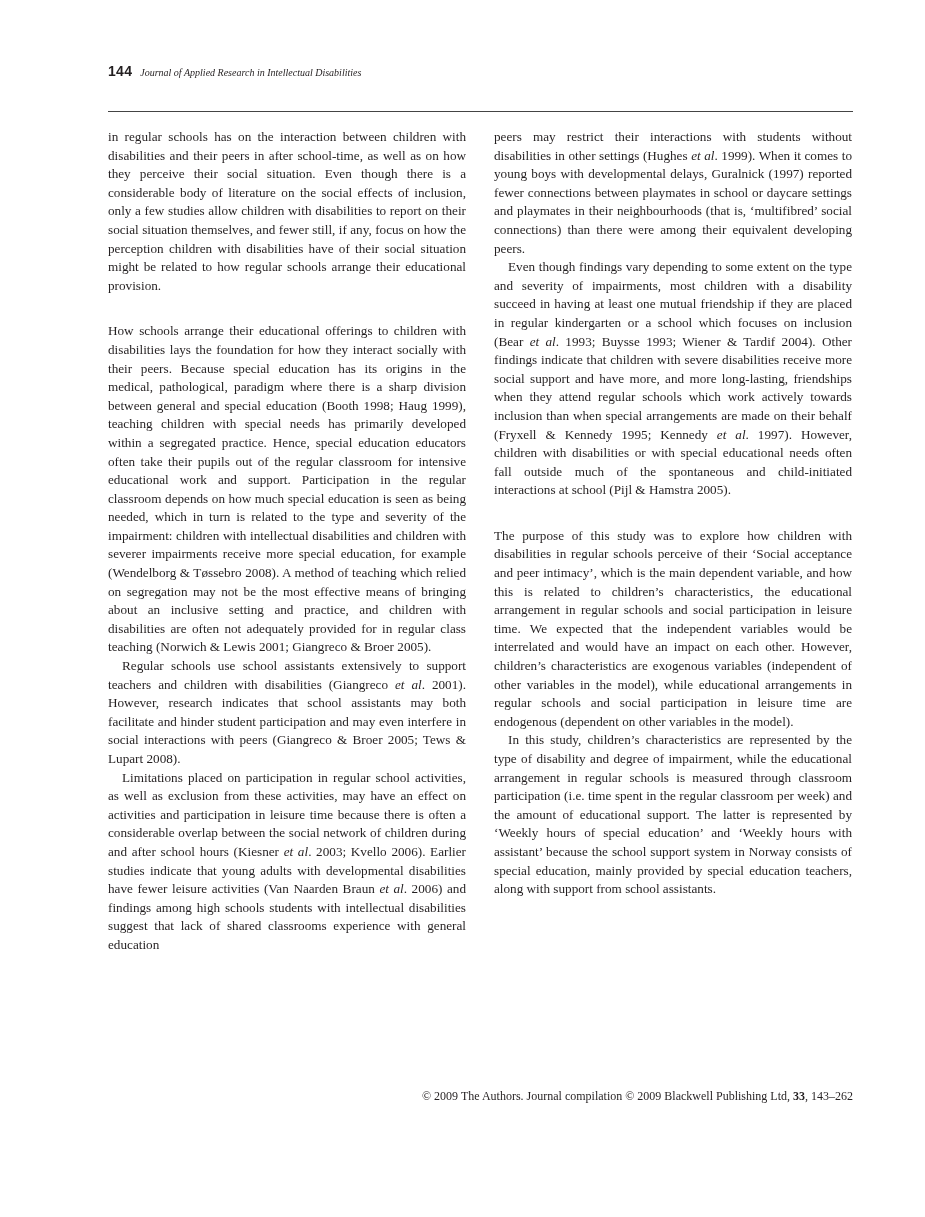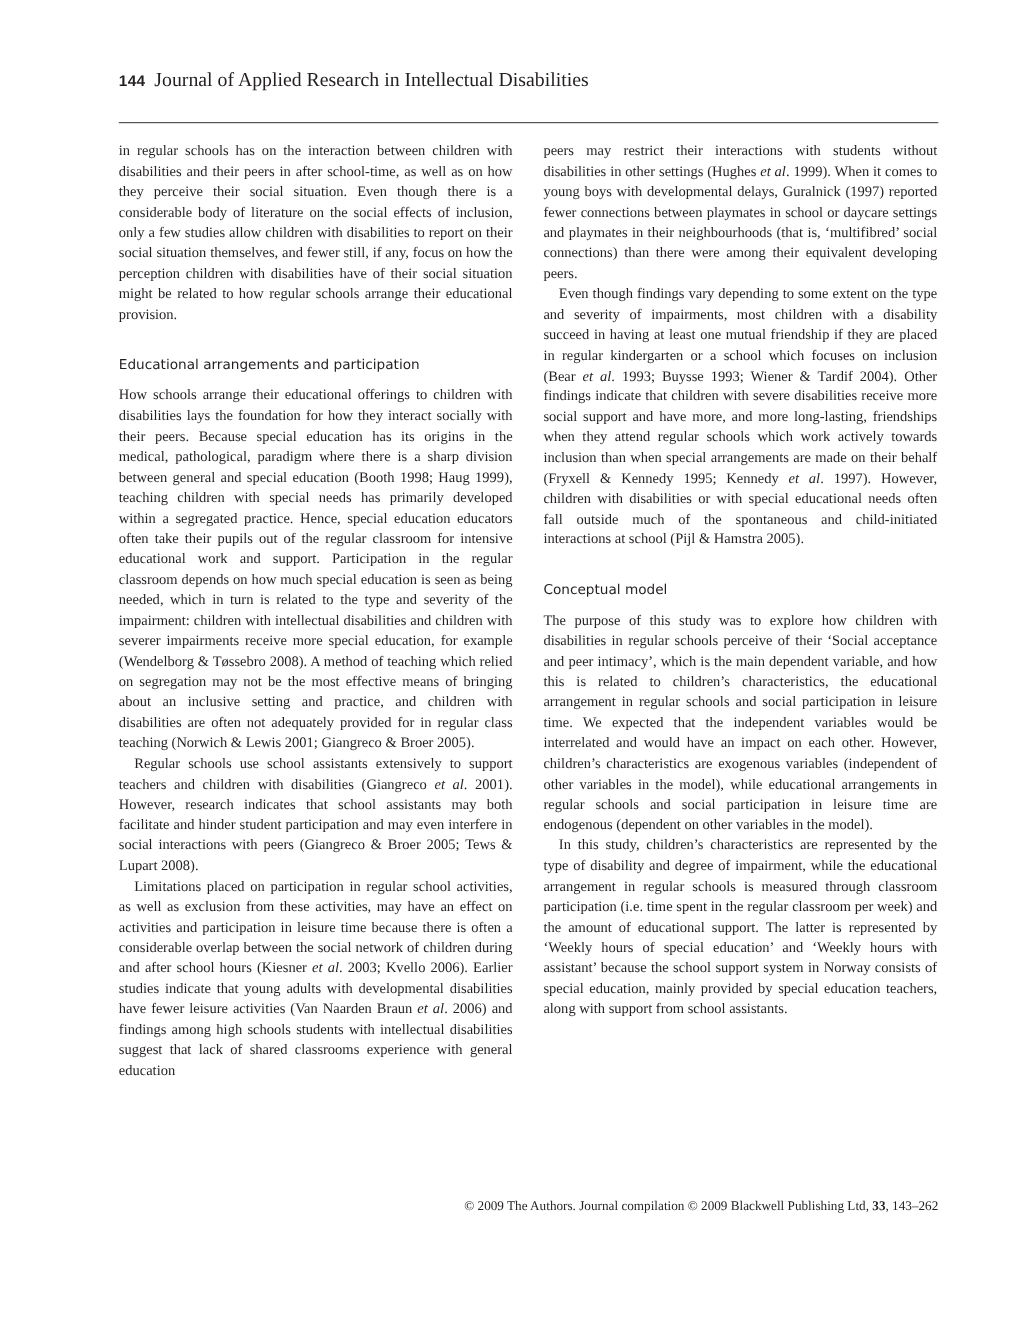--- a/index.html
+++ b/index.html
@@ -1,19 +1,19 @@
 <!DOCTYPE html>
 <html><head>
 <meta charset="utf-8">
 <style>
   html, body { margin: 0; padding: 0; background: #ffffff; }
   body { width: 925px; height: 1217px; position: relative; overflow: hidden; color: #231f20; }
   .header { position: absolute; left: 108px; top: 62px; width: 745px; height: 20px; }
   .page-num { font-family: Liberation Sans, sans-serif; font-weight: bold; font-size: 14px; letter-spacing: 0.3px; }
-  .journal-title { font-family: "Liberation Serif", serif; font-size: 18px; margin-left: 8px; }
+  .journal-title { font-family: "Liberation Serif", serif; font-style: italic; font-size: 10px; margin-left: 8px; }
   .rule { position: absolute; left: 108px; top: 111px; width: 745px; height: 0; border-top: 1px solid #444; }
   .col { position: absolute; top: 128px; width: 358px; font-family: "Liberation Serif", serif; font-size: 13.2px; line-height: 18.6px; text-align: justify; }
   .col-left { left: 108px; }
   .col-right { left: 494px; }
   .col p { margin: 0; }
   .col p.indent { text-indent: 14px; }
   .col h2 { font-family: "DejaVu Sans", sans-serif; font-weight: normal; font-size: 12.4px; margin: 0; line-height: 18px; text-align: left; }
   .gap-after { margin-bottom: 27px !important; }
   .h-gap { margin-bottom: 10px !important; }
   .footer { position: absolute; right: 72px; top: 1089px; font-family: "Liberation Serif", serif; font-size: 12px; }
@@ -22,27 +22,25 @@
 </head>
 <body>
 
 <div class="header">
   <span class="page-num">144</span><span class="journal-title">Journal of Applied Research in Intellectual Disabilities</span>
 </div>
 <div class="rule"></div>
 
 <div class="col col-left">
   <p class="gap-after">in regular schools has on the interaction between children with disabilities and their peers in after school-time, as well as on how they perceive their social situation. Even though there is a considerable body of literature on the social effects of inclusion, only a few studies allow children with disabilities to report on their social situation themselves, and fewer still, if any, focus on how the perception children with disabilities have of their social situation might be related to how regular schools arrange their educational provision.</p>
-  <h2 class="h-gap">Educational arrangements and participation</h2>
   <p>How schools arrange their educational offerings to children with disabilities lays the foundation for how they interact socially with their peers. Because special education has its origins in the medical, pathological, paradigm where there is a sharp division between general and special education (Booth 1998; Haug 1999), teaching children with special needs has primarily developed within a segregated practice. Hence, special education educators often take their pupils out of the regular classroom for intensive educational work and support. Participation in the regular classroom depends on how much special education is seen as being needed, which in turn is related to the type and severity of the impairment: children with intellectual disabilities and children with severer impairments receive more special education, for example (Wendelborg &amp; Tøssebro 2008). A method of teaching which relied on segregation may not be the most effective means of bringing about an inclusive setting and practice, and children with disabilities are often not adequately provided for in regular class teaching (Norwich &amp; Lewis 2001; Giangreco &amp; Broer 2005).</p>
   <p class="indent"><span>Regular schools use school assistants extensively to support teachers and children with disabilities (Giangreco </span><i class="etal">et al</i><span>. 2001). However, research indicates that school assistants may both facilitate and hinder student participation and may even interfere in social interactions with peers (Giangreco &amp; Broer 2005; Tews &amp; Lupart 2008).</span></p>
   <p class="indent"><span>Limitations placed on participation in regular school activities, as well as exclusion from these activities, may have an effect on activities and participation in leisure time because there is often a considerable overlap between the social network of children during and after school hours (Kiesner </span><i class="etal">et al</i><span>. 2003; Kvello 2006). Earlier studies indicate that young adults with developmental disabilities have fewer leisure activities (Van Naarden Braun </span><i class="etal">et al</i><span>. 2006) and findings among high schools students with intellectual disabilities suggest that lack of shared classrooms experience with general education</span></p>
 </div>
 
 <div class="col col-right">
   <p><span>peers may restrict their interactions with students without disabilities in other settings (Hughes </span><i class="etal">et al</i><span>. 1999). When it comes to young boys with developmental delays, Guralnick (1997) reported fewer connections between playmates in school or daycare settings and playmates in their neighbourhoods (that is, ‘multifibred’ social connections) than there were among their equivalent developing peers.</span></p>
   <p class="indent gap-after"><span>Even though findings vary depending to some extent on the type and severity of impairments, most children with a disability succeed in having at least one mutual friendship if they are placed in regular kindergarten or a school which focuses on inclusion (Bear </span><i class="etal">et al</i><span>. 1993; Buysse 1993; Wiener &amp; Tardif 2004). Other findings indicate that children with severe disabilities receive more social support and have more, and more long-lasting, friendships when they attend regular schools which work actively towards inclusion than when special arrangements are made on their behalf (Fryxell &amp; Kennedy 1995; Kennedy </span><i class="etal">et al</i><span>. 1997). However, children with disabilities or with special educational needs often fall outside much of the spontaneous and child-initiated interactions at school (Pijl &amp; Hamstra 2005).</span></p>
-  <h2 class="h-gap">Conceptual model</h2>
   <p>The purpose of this study was to explore how children with disabilities in regular schools perceive of their ‘Social acceptance and peer intimacy’, which is the main dependent variable, and how this is related to children’s characteristics, the educational arrangement in regular schools and social participation in leisure time. We expected that the independent variables would be interrelated and would have an impact on each other. However, children’s characteristics are exogenous variables (independent of other variables in the model), while educational arrangements in regular schools and social participation in leisure time are endogenous (dependent on other variables in the model).</p>
   <p class="indent">In this study, children’s characteristics are represented by the type of disability and degree of impairment, while the educational arrangement in regular schools is measured through classroom participation (i.e. time spent in the regular classroom per week) and the amount of educational support. The latter is represented by ‘Weekly hours of special education’ and ‘Weekly hours with assistant’ because the school support system in Norway consists of special education, mainly provided by special education teachers, along with support from school assistants.</p>
 </div>
 
 <div class="footer"><span>© 2009 The Authors. Journal compilation © 2009 Blackwell Publishing Ltd, </span><b>33</b><span>, 143–262</span></div>
 
 </body></html>

